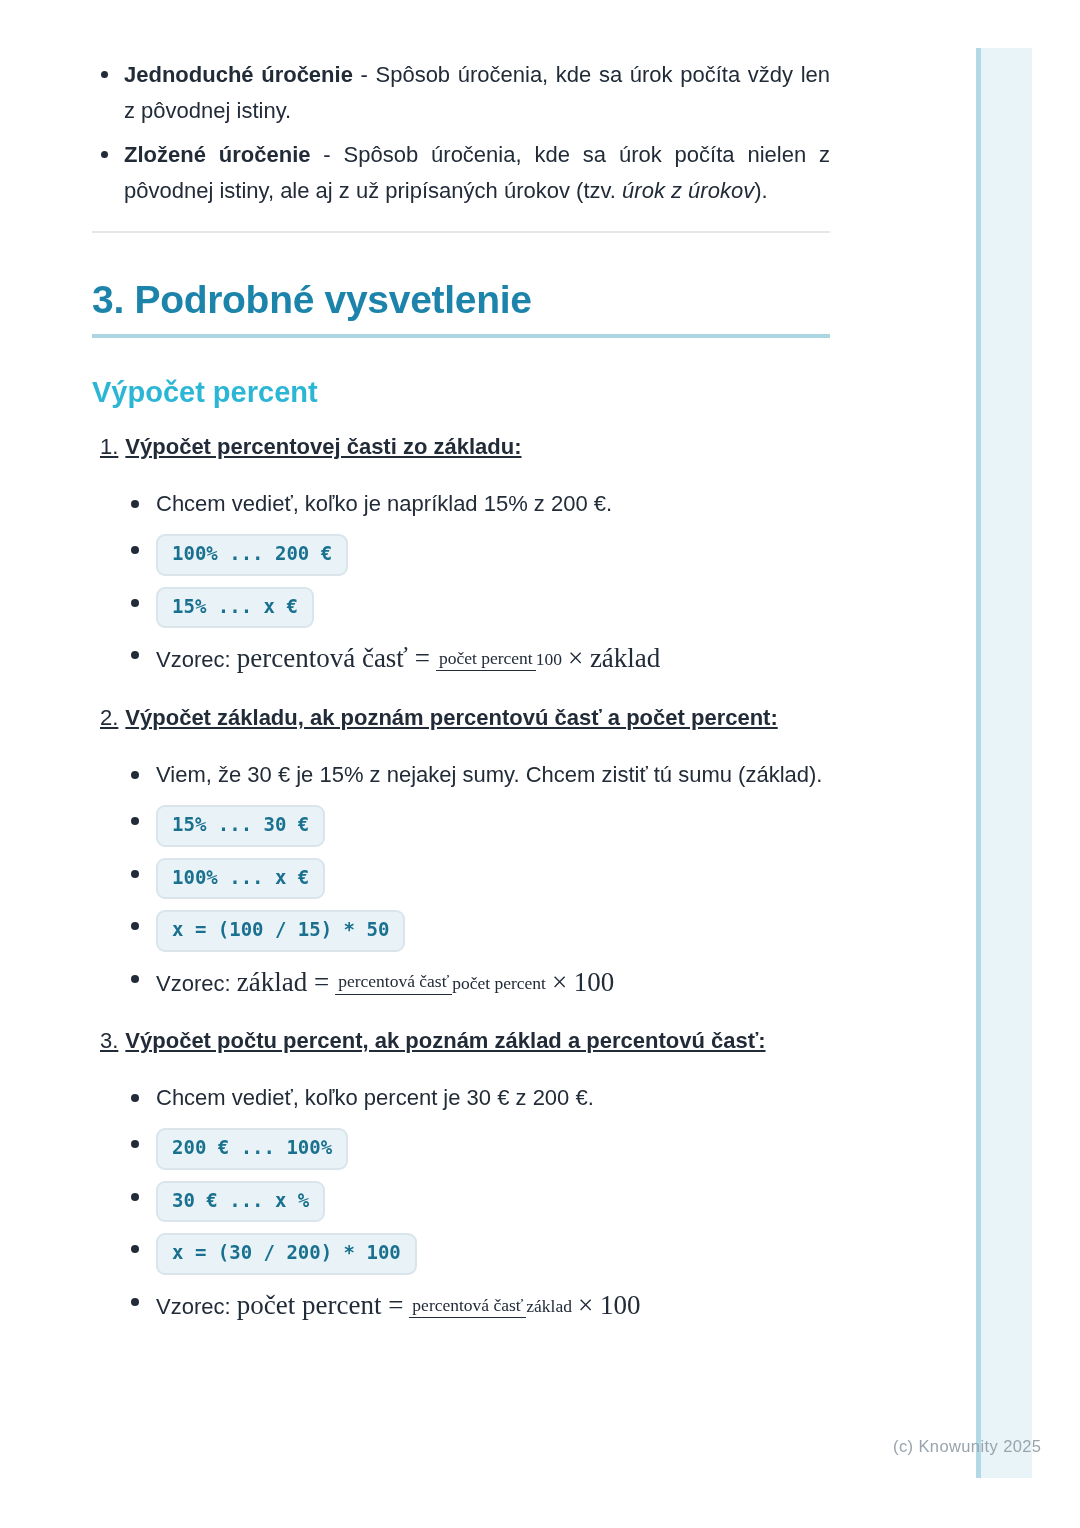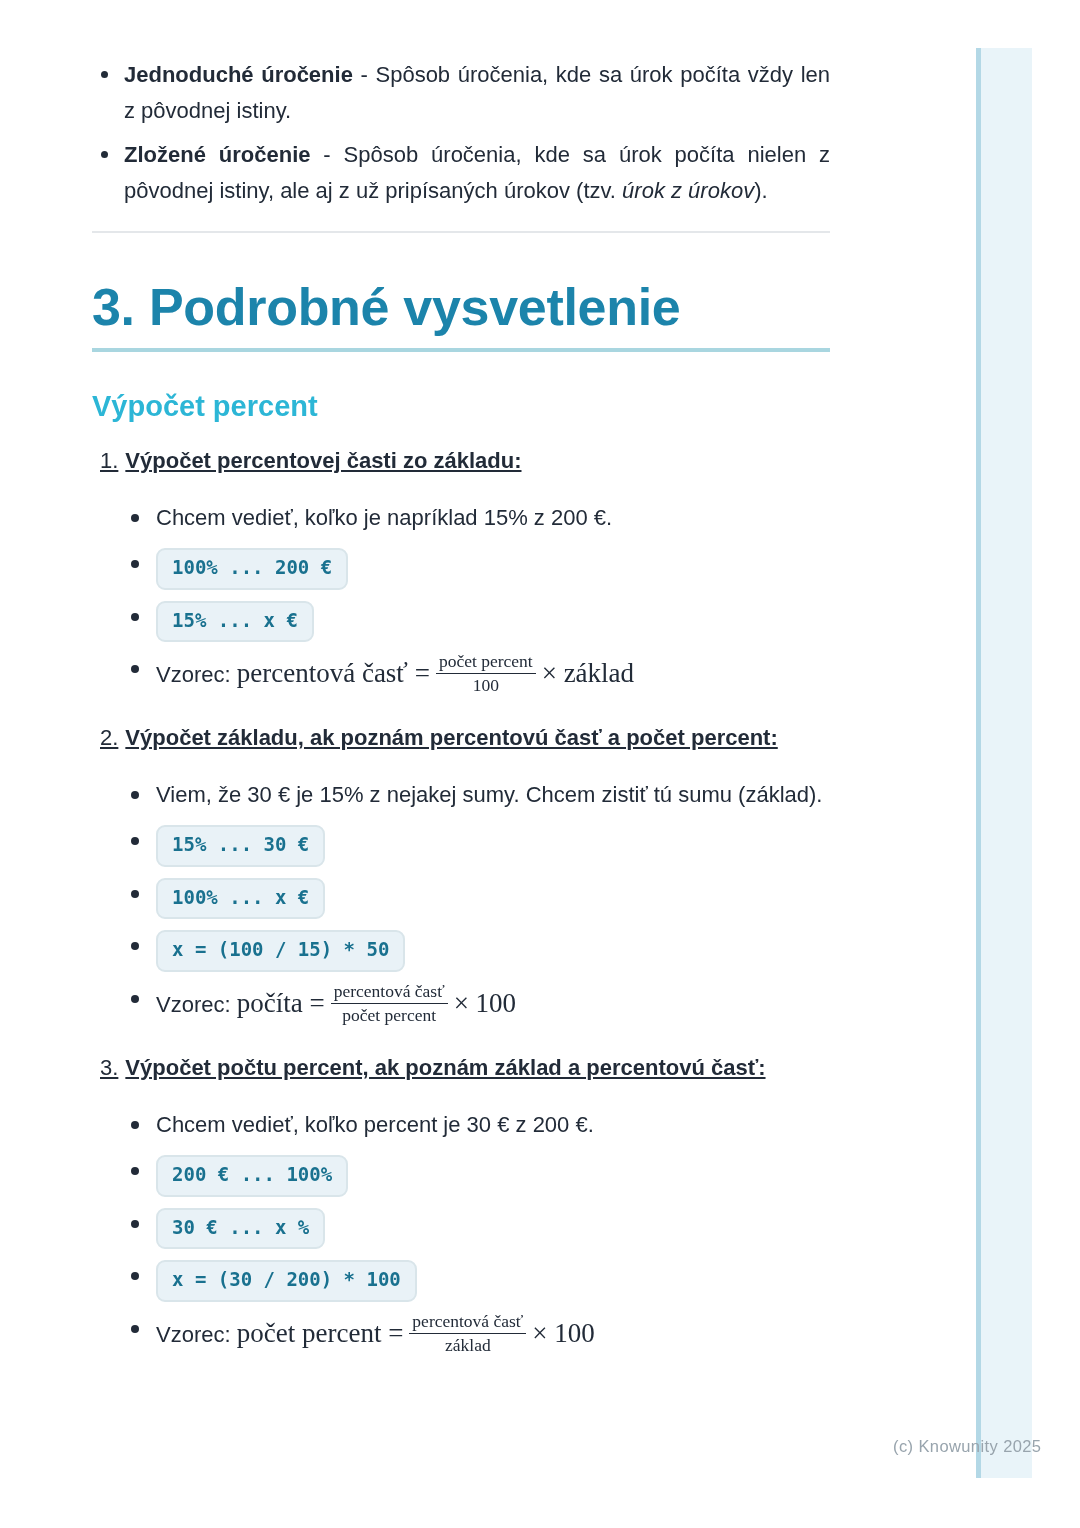--- a/index.html
+++ b/index.html
@@ -27,21 +27,21 @@
     font-size:22px;line-height:1.62;text-align:justify;
   }
   ul.top-bullets>li::before{
     content:"";position:absolute;left:9px;top:14px;width:7px;height:7px;
     border-radius:50%;background:#222b38;
   }
   .divider{border:none;border-top:2px solid #e4e7ea;margin:22px 0 0;}
 
   h1.section-heading{
     margin:47px 0 0;padding:0 0 14px;
-    font-size:52px;line-height:1.05;font-weight:bold;
+    font-size:39px;line-height:1.05;font-weight:bold;
     color:#1c84ab;border-bottom:4px solid #a9d6e0;letter-spacing:-.3px;
   }
   h2.sub-heading{
     margin:39px 0 0;padding:0;
     font-size:29px;line-height:1.05;font-weight:bold;color:#2cb6d6;
   }
   p.intro{
     margin:29px 0 0;font-size:22px;line-height:1.72;text-align:justify;
   }
 
@@ -64,21 +64,21 @@
     display:inline-block;
     font-family:"DejaVu Sans Mono","Liberation Mono",monospace;
     font-size:19px;font-weight:600;color:#19718f;
     background:#e9f2f7;border:2px solid #d9e5ea;border-radius:9px;
     padding:4px 14px 6px;white-space:pre;
   }
   li.formula-row{margin-top:3px;}
   .formula-label{font-size:22px;}
   .math{font-family:"Liberation Serif",serif;font-size:27px;}
   .frac{
-    display:inline-flex;flex-direction:column;align-items:center;
+    display:inline-flex;flex-direction:row;align-items:center;
     vertical-align:middle;position:relative;top:-2px;
     font-family:"Liberation Serif",serif;font-size:17.5px;line-height:1.22;
     margin:0 6px;text-align:center;
   }
   .frac .num{border-bottom:1.4px solid #222b38;padding:0 3px 1px;}
   .frac .den{padding-top:1px;}
 </style>
 </head>
 <body>
 
@@ -125,21 +125,21 @@
     <div class="section-title">
       <span class="num">2.</span><span class="ttl">Výpočet základu, ak poznám percentovú časť a počet percent:</span>
     </div>
     <ul class="sub">
       <li><span>Viem, že 30 € je 15% z nejakej sumy. Chcem zistiť tú sumu (základ).</span></li>
       <li class="chip-row"><code class="chip">15% ... 30 €</code></li>
       <li class="chip-row"><code class="chip">100% ... x €</code></li>
       <li class="chip-row"><code class="chip">x = (100 / 15) * 50</code></li>
       <li class="formula-row">
         <span class="formula-label">Vzorec:</span>
-        <span class="math">počíta =</span><span class="frac">
+        <span class="math">základ =</span><span class="frac">
             <span class="num">percentová časť</span>
             <span class="den">počet percent</span>
           </span><span class="math">× 100</span>
       </li>
     </ul>
   </div>
 
   <div class="section">
     <div class="section-title">
       <span class="num">3.</span><span class="ttl">Výpočet počtu percent, ak poznám základ a percentovú časť:</span>

